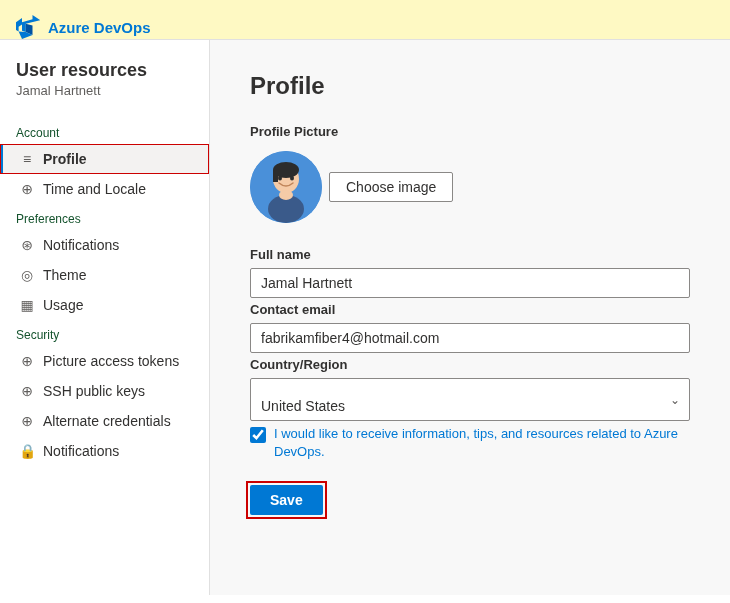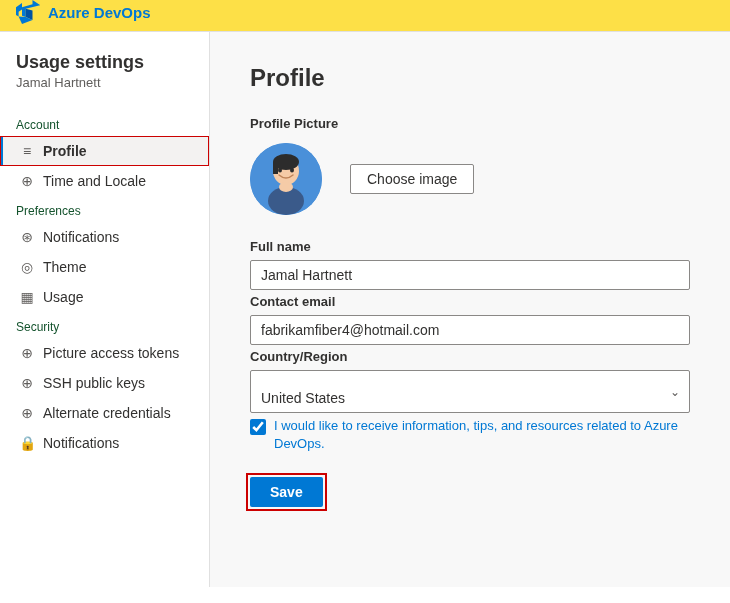--- a/index.html
+++ b/index.html
@@ -1,24 +1,24 @@
 <!DOCTYPE html>
 <html><head>
   <meta charset="utf-8">
   <style>
     * { box-sizing: border-box; margin: 0; padding: 0; }
     body { font-family: "Segoe UI", Arial, sans-serif; font-size: 14px; color: #323130; background: #fff; }
 
     .app-header {
       display: flex;
-      align-items: flex-start;
+      align-items: flex-end;
       padding: 0 16px;
-      height: 32px;
+      height: 40px;
       border-bottom: 1px solid #e0e0e0;
-      background: #fde047;
+      background: #fef9c3;
     }
     .app-logo {
       display: flex;
       align-items: center;
       gap: 8px;
       color: #0078d4;
       font-size: 15px;
       font-weight: 600;
     }
 
@@ -99,21 +99,21 @@
     .section-label {
       font-size: 13px;
       font-weight: 700;
       color: #323130;
       margin-bottom: 12px;
     }
 
     .profile-picture-row {
       display: flex;
       align-items: center;
-      gap: 28px;
+      gap: 7px;
       margin-bottom: 24px;
     }
 
     .avatar-circle {
       width: 72px;
       height: 72px;
       border-radius: 50%;
       background: #4a90d9;
       display: flex;
       align-items: center;
@@ -235,21 +235,21 @@
       <path d="M3.5 22L13 22.5L22 26.5L8 32L3.5 22Z" fill="#0078d4"></path>
     </svg>
     <span>Azure DevOps</span>
   </div>
 </header>
 
 <div class="layout">
 
   <nav class="sidebar">
     <div class="sidebar-user-section">
-      <div class="sidebar-user-title">Usage settings</div>
+      <div class="sidebar-user-title">User resources</div>
       <div class="sidebar-user-name">Jamal Hartnett</div>
     </div>
 
     <div class="sidebar-section-label">Account</div>
     <div class="sidebar-item active">
       <span class="icon">≡</span>
       <span>Profile</span>
     </div>
     <div class="sidebar-item">
       <span class="icon">⊕</span>

